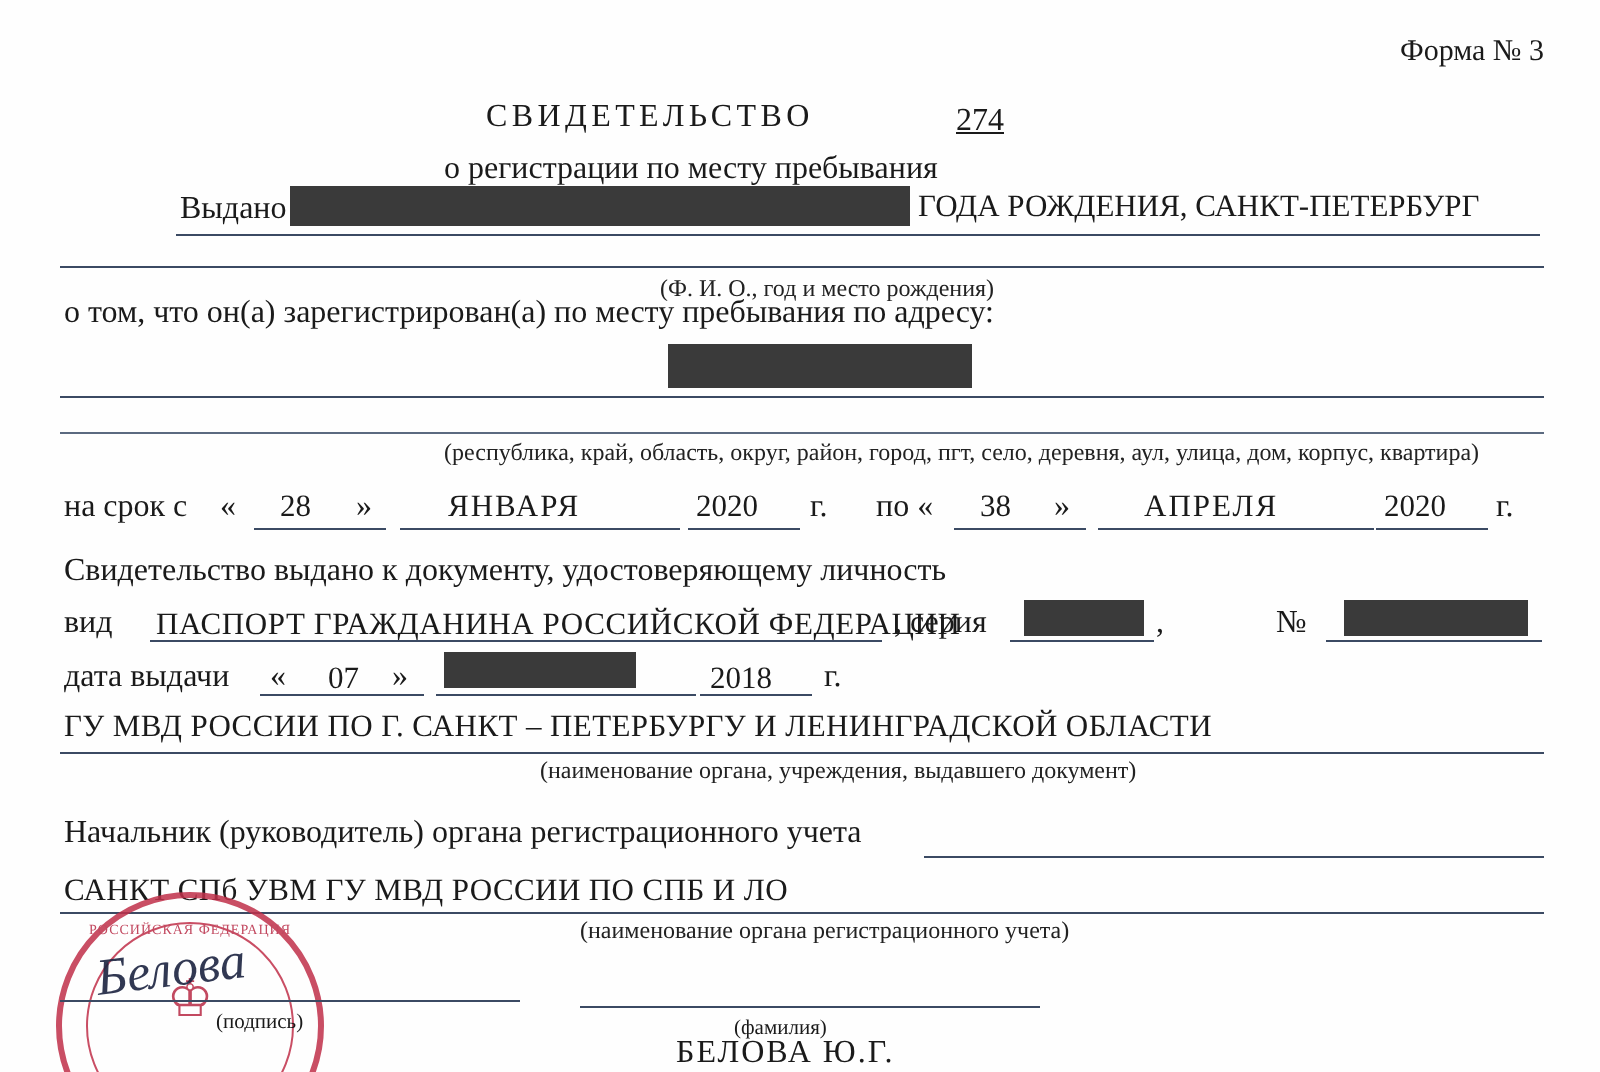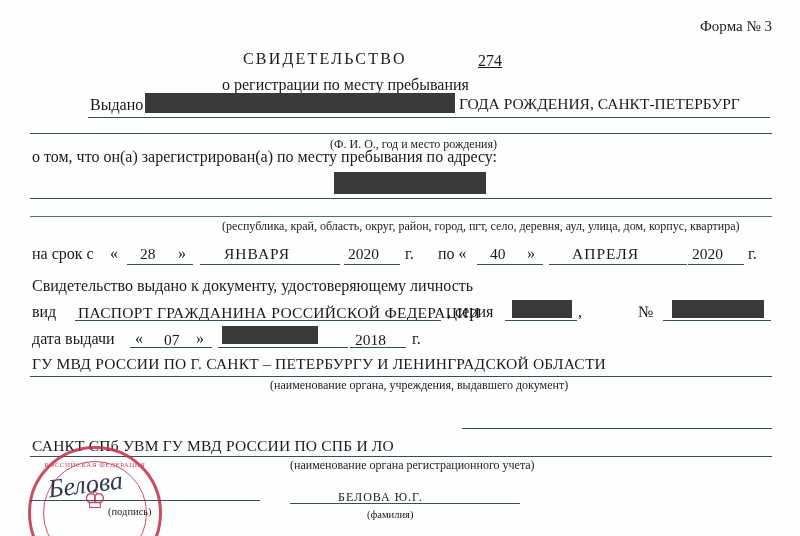--- a/index.html
+++ b/index.html
@@ -132,22 +132,22 @@
   }
   .sig-caption {
     position: absolute;
     left: 108px;
     top: 506px;
     font-size: 10.5px;
   }
   .fam-name {
     position: absolute;
     left: 338px;
-    top: 490px;
-    font-size: 12px;
+    top: 518px;
+    font-size: 16px;
     letter-spacing: 1px;
   }
   .fam-caption {
     position: absolute;
     left: 367px;
     top: 509px;
     font-size: 10.5px;
   }
 </style>
 </head>
@@ -177,21 +177,21 @@
   <div class="small-caption" style="left:182px; top:219px;margin-left:40px;">(республика, край, область, округ, район, город, пгт, село, деревня, аул, улица, дом, корпус, квартира)</div>
 
   <div class="lbl" style="top:245px; left:32px;text-align:right;">на срок с</div>
   <div class="lbl" style="top:245px; left:110px;">«</div>
   <div class="fill" style="left:140px; top:245px;">28</div>
   <div class="lbl" style="top:245px; left:178px;">»</div>
   <div class="fill" style="left:224px; top:245px; letter-spacing:1px;">ЯНВАРЯ</div>
   <div class="fill" style="left:348px; top:245px;">2020</div>
   <div class="lbl" style="top:245px; left:405px;">г.</div>
   <div class="lbl" style="top:245px; left:438px;">по «</div>
-  <div class="fill" style="left:490px; top:245px;">40</div>
+  <div class="fill" style="left:490px; top:245px;">38</div>
   <div class="lbl" style="top:245px; left:527px;">»</div>
   <div class="fill" style="left:572px; top:245px; letter-spacing:1px;">АПРЕЛЯ</div>
   <div class="fill" style="left:692px; top:245px;">2020</div>
   <div class="lbl" style="top:245px; left:748px;">г.</div>
   <div class="rule" style="left:127px; top:264px; width:66px;"></div>
   <div class="rule" style="left:200px; top:264px; width:140px;"></div>
   <div class="rule" style="left:344px; top:264px; width:56px;"></div>
   <div class="rule" style="left:477px; top:264px; width:66px;"></div>
   <div class="rule" style="left:549px; top:264px; width:138px;"></div>
   <div class="rule" style="left:688px; top:264px; width:56px;"></div>
@@ -217,20 +217,21 @@
   <div class="fill" style="left:355px; top:331px;">2018</div>
   <div class="lbl" style="top:330px; left:412px;">г.</div>
   <div class="rule" style="left:130px; top:347px; width:82px;"></div>
   <div class="rule" style="left:218px; top:347px; width:130px;"></div>
   <div class="rule" style="left:350px; top:347px; width:56px;"></div>
 
   <div class="fill" style="left:32px; top:355px; letter-spacing:.2px;">ГУ  МВД  РОССИИ  ПО  Г. САНКТ – ПЕТЕРБУРГУ  И  ЛЕНИНГРАДСКОЙ ОБЛАСТИ</div>
   <div class="rule" style="left:30px; top:376px; width:742px;"></div>
   <div class="small-caption" style="left:270px; top:378px;">(наименование органа, учреждения, выдавшего документ)</div>
 
+  <div class="lbl" style="top:408px; left:32px;">Начальник (руководитель) органа регистрационного учета</div>
   <div class="rule" style="left:462px; top:428px; width:310px;"></div>
   <div class="fill" style="left:32px; top:437px; letter-spacing:.2px;">САНКТ  СПб УВМ  ГУ  МВД  РОССИИ  ПО  СПБ  И  ЛО</div>
   <div class="rule" style="left:30px; top:456px; width:742px;"></div>
   <div class="small-caption" style="left:290px; top:458px;">(наименование органа регистрационного учета)</div>
 
   <div class="stamp">
     <div class="stamp-inner"></div>
     <div class="stamp-text" style="top:12px;">РОССИЙСКАЯ ФЕДЕРАЦИЯ</div>
     <div class="stamp-eagle">♔</div>
 

